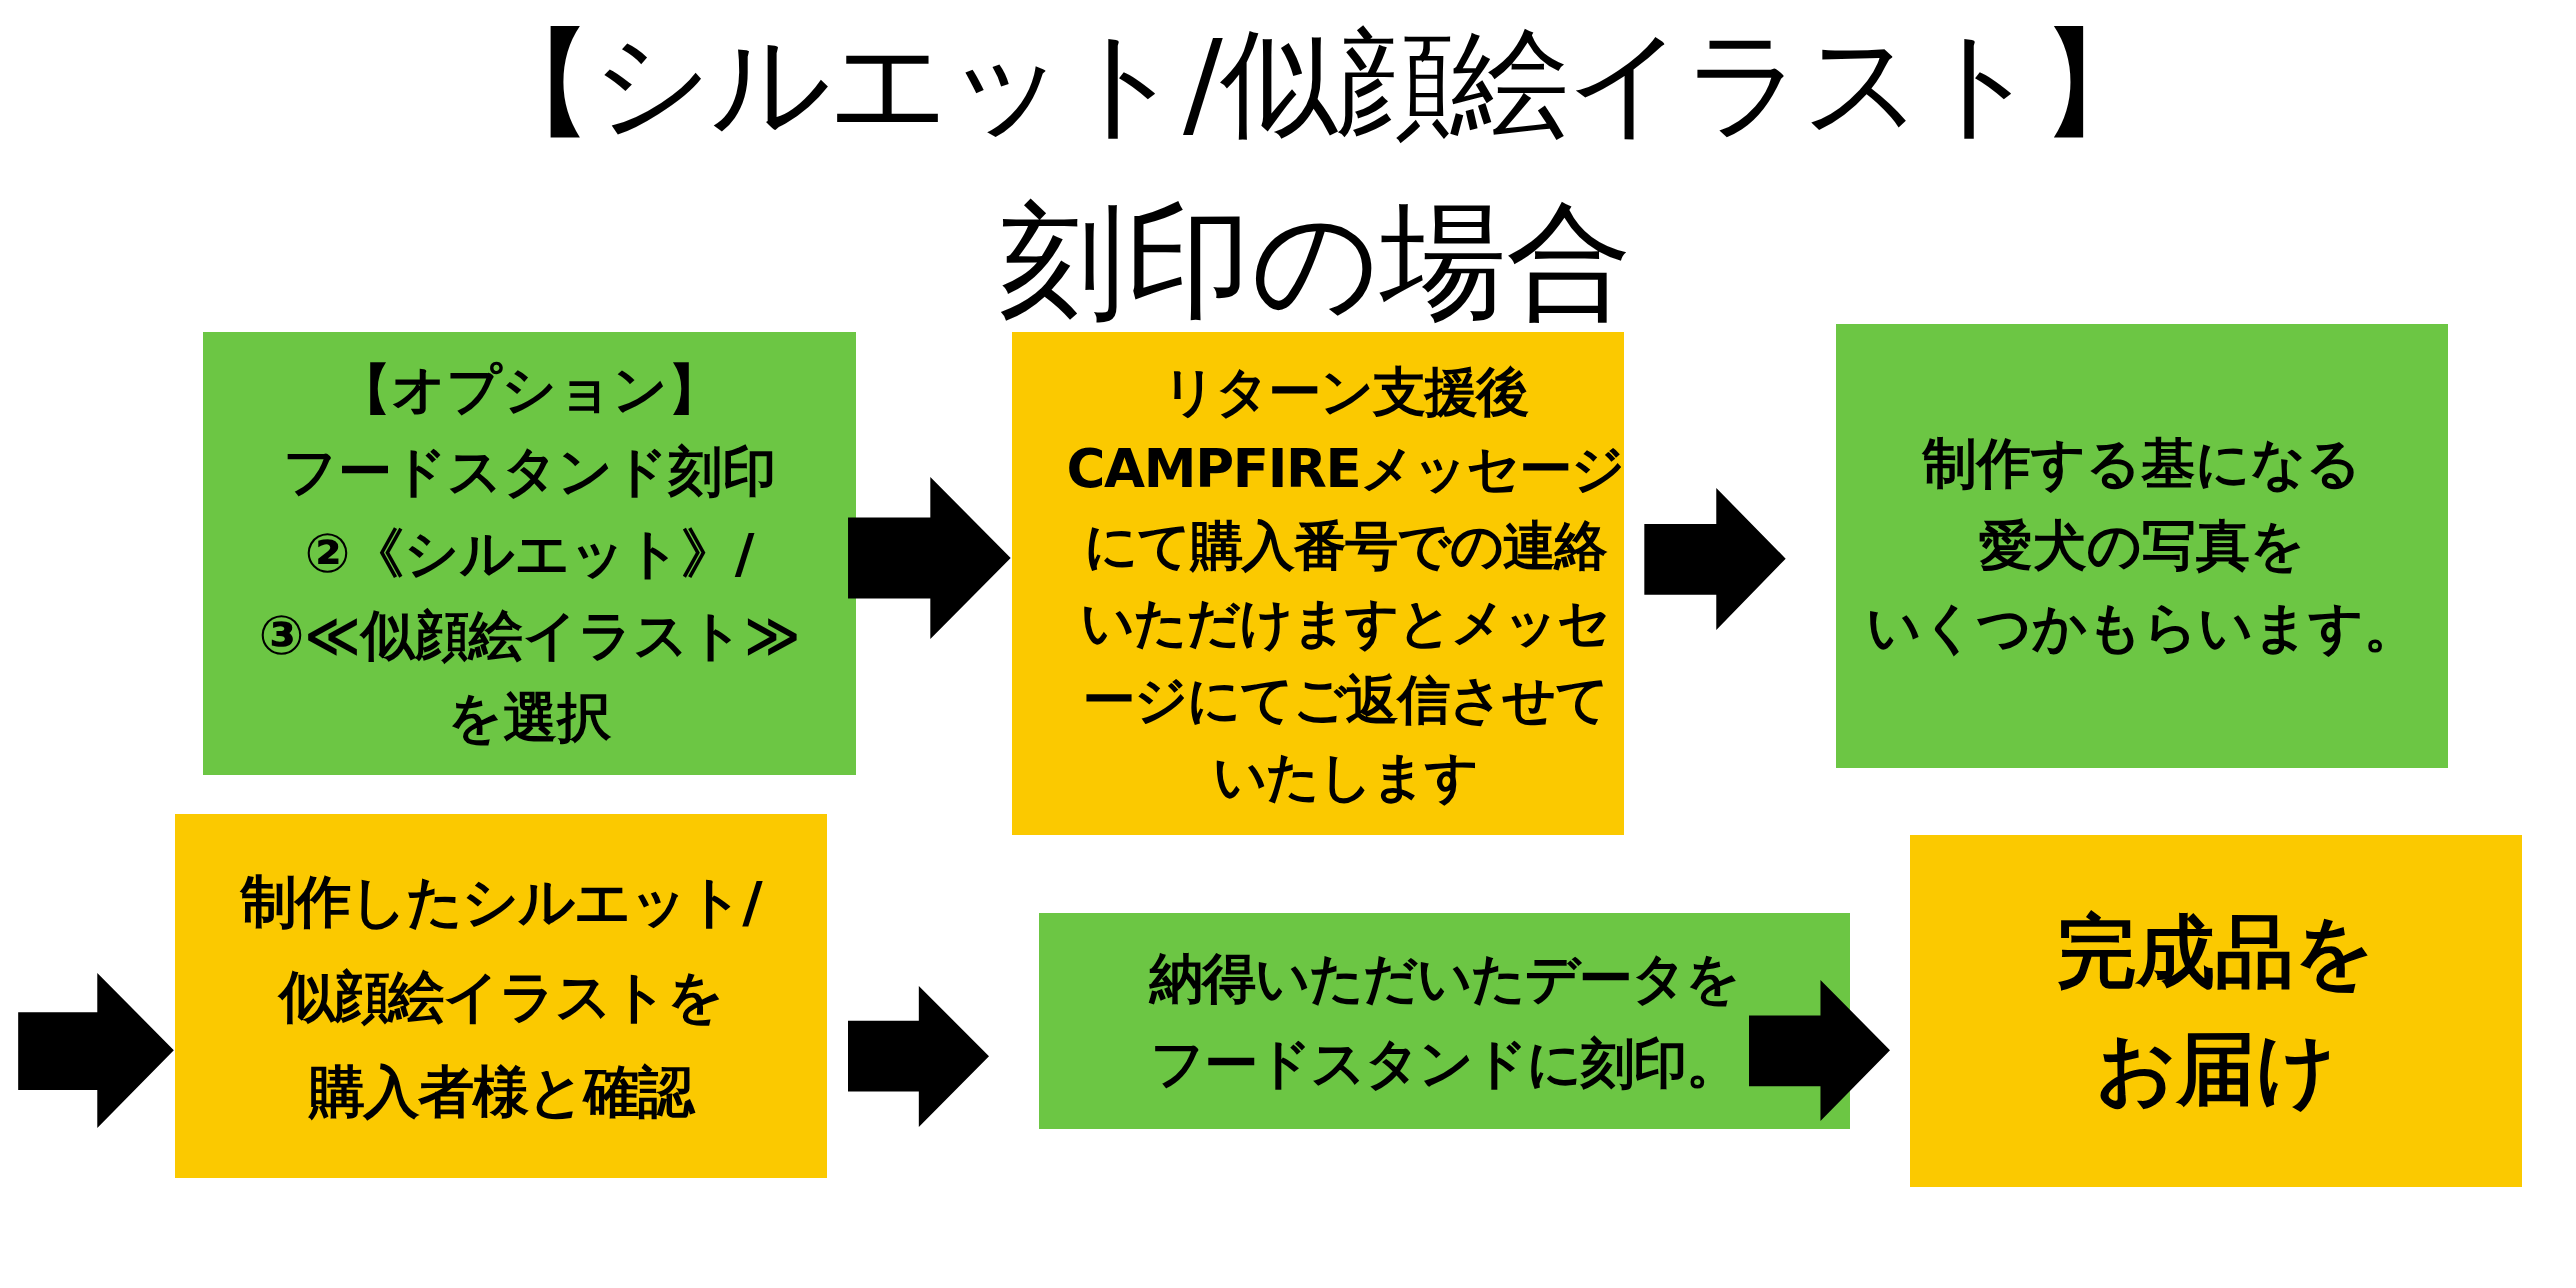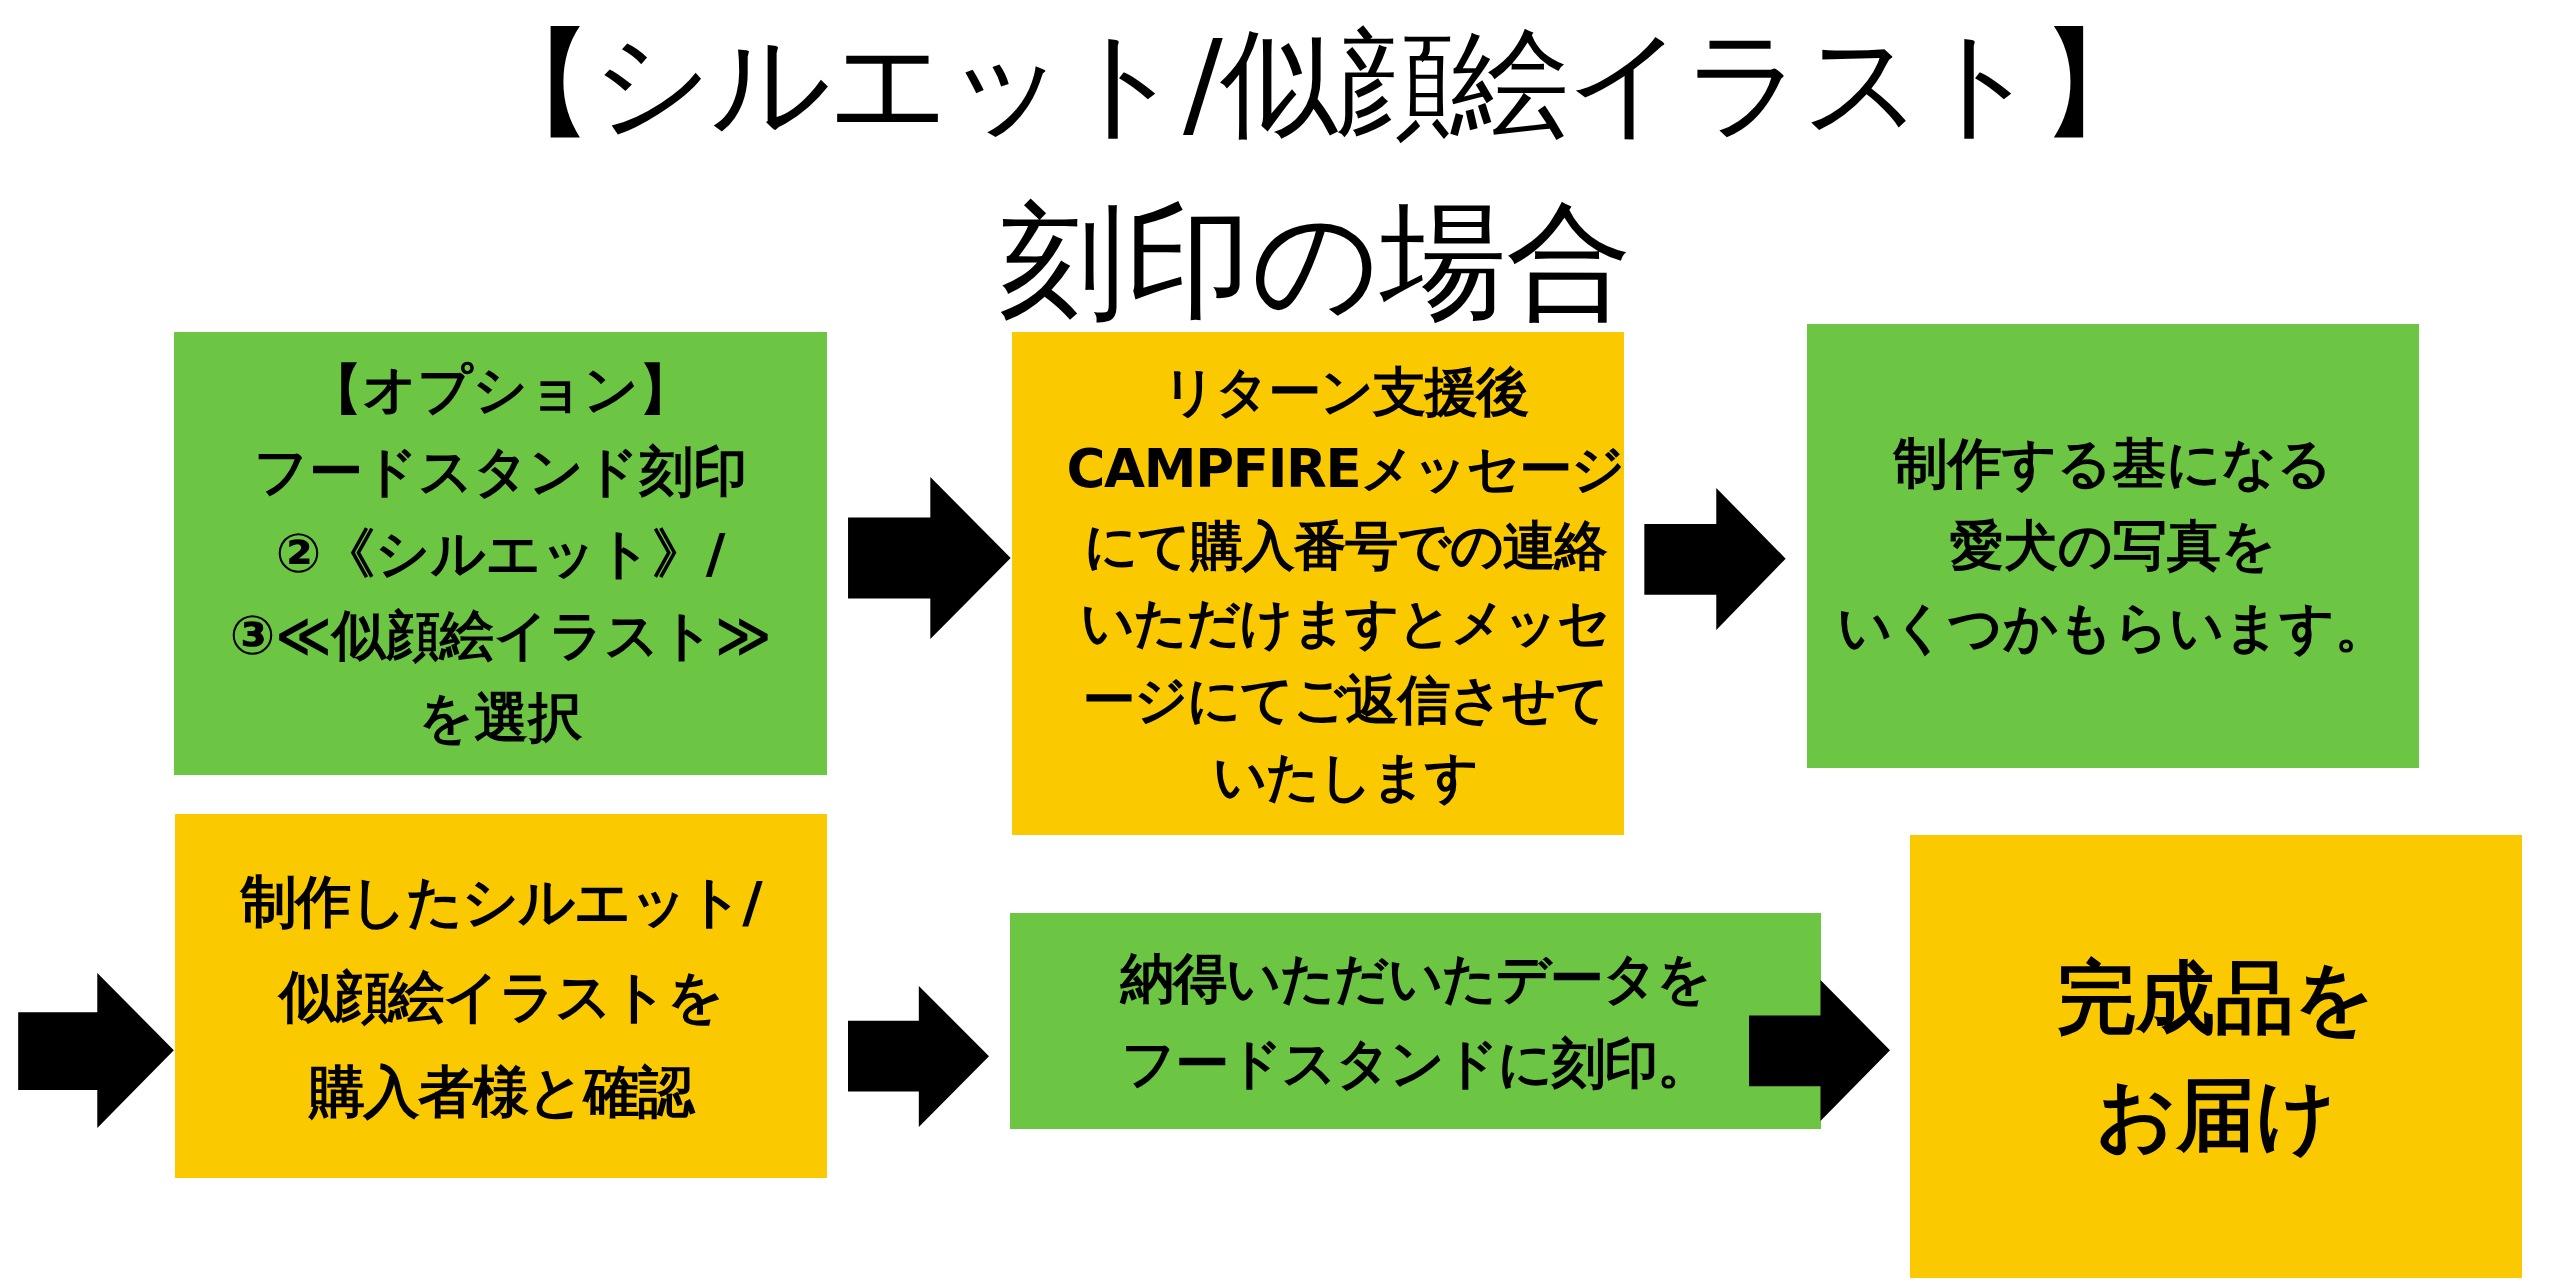--- a/index.html
+++ b/index.html
@@ -4,28 +4,28 @@
 <style>
   html, body { margin:0; padding:0; background:#ffffff; }
   body { width:2576px; height:1288px; position:relative; overflow:hidden;
          font-family:"DejaVu Sans", "Liberation Sans", sans-serif; color:#000; }
   .title { position:absolute; left:0; width:2537px; text-align:center; font-weight:normal; white-space:nowrap;padding-left:47px; }
   #t1 { top:6.4px; font-size:118px; line-height:155px; letter-spacing:-2.6px; }
   #t2 { top:184px; font-size:126px; line-height:155px; }
   .box { position:absolute; display:flex; align-items:center; justify-content:center; text-align:center;
          font-weight:bold; box-sizing:border-box; }
   .box .txt { white-space:pre-line; }
-  .green { background:#6cc644; }
+  .green { background:#6cc644;margin-left:29px; }
   .yellow { background:#fbc900; }
   #b1 { left:174px; top:332px; width:653px; height:443px; font-size:54px; line-height:82px; }
   #b2 { left:1012px; top:332px; width:612px; height:503px; font-size:53px; line-height:77px; letter-spacing:-1.3px;justify-content:flex-end; }
   #b3 { left:1807px; top:324px; width:612px; height:444px; font-size:54px; line-height:82px; }
   #b4 { left:175px; top:814px; width:652px; height:364px; font-size:56px; line-height:95px; letter-spacing:-1.3px; }
   #b5 { left:1010px; top:913px; width:811px; height:216px; font-size:54px; line-height:85px; letter-spacing:-1.3px; }
-  #b6 { left:1910px; top:835px; width:612px; height:443px; font-size:79px; line-height:117px; }
+  #b6 { left:1910px; top:835px; width:612px; height:352px; font-size:79px; line-height:117px; }
   svg.arrow { position:absolute; overflow:visible; }
 </style>
 </head>
 <body>
 
 <div id="t1" class="title">【シルエット/似顔絵イラスト】</div>
 <div id="t2" class="title">刻印の場合</div>
 
 <div id="b1" class="box green" style="background: rgb(108, 198, 68);">
   <span class="txt">【オプション】

